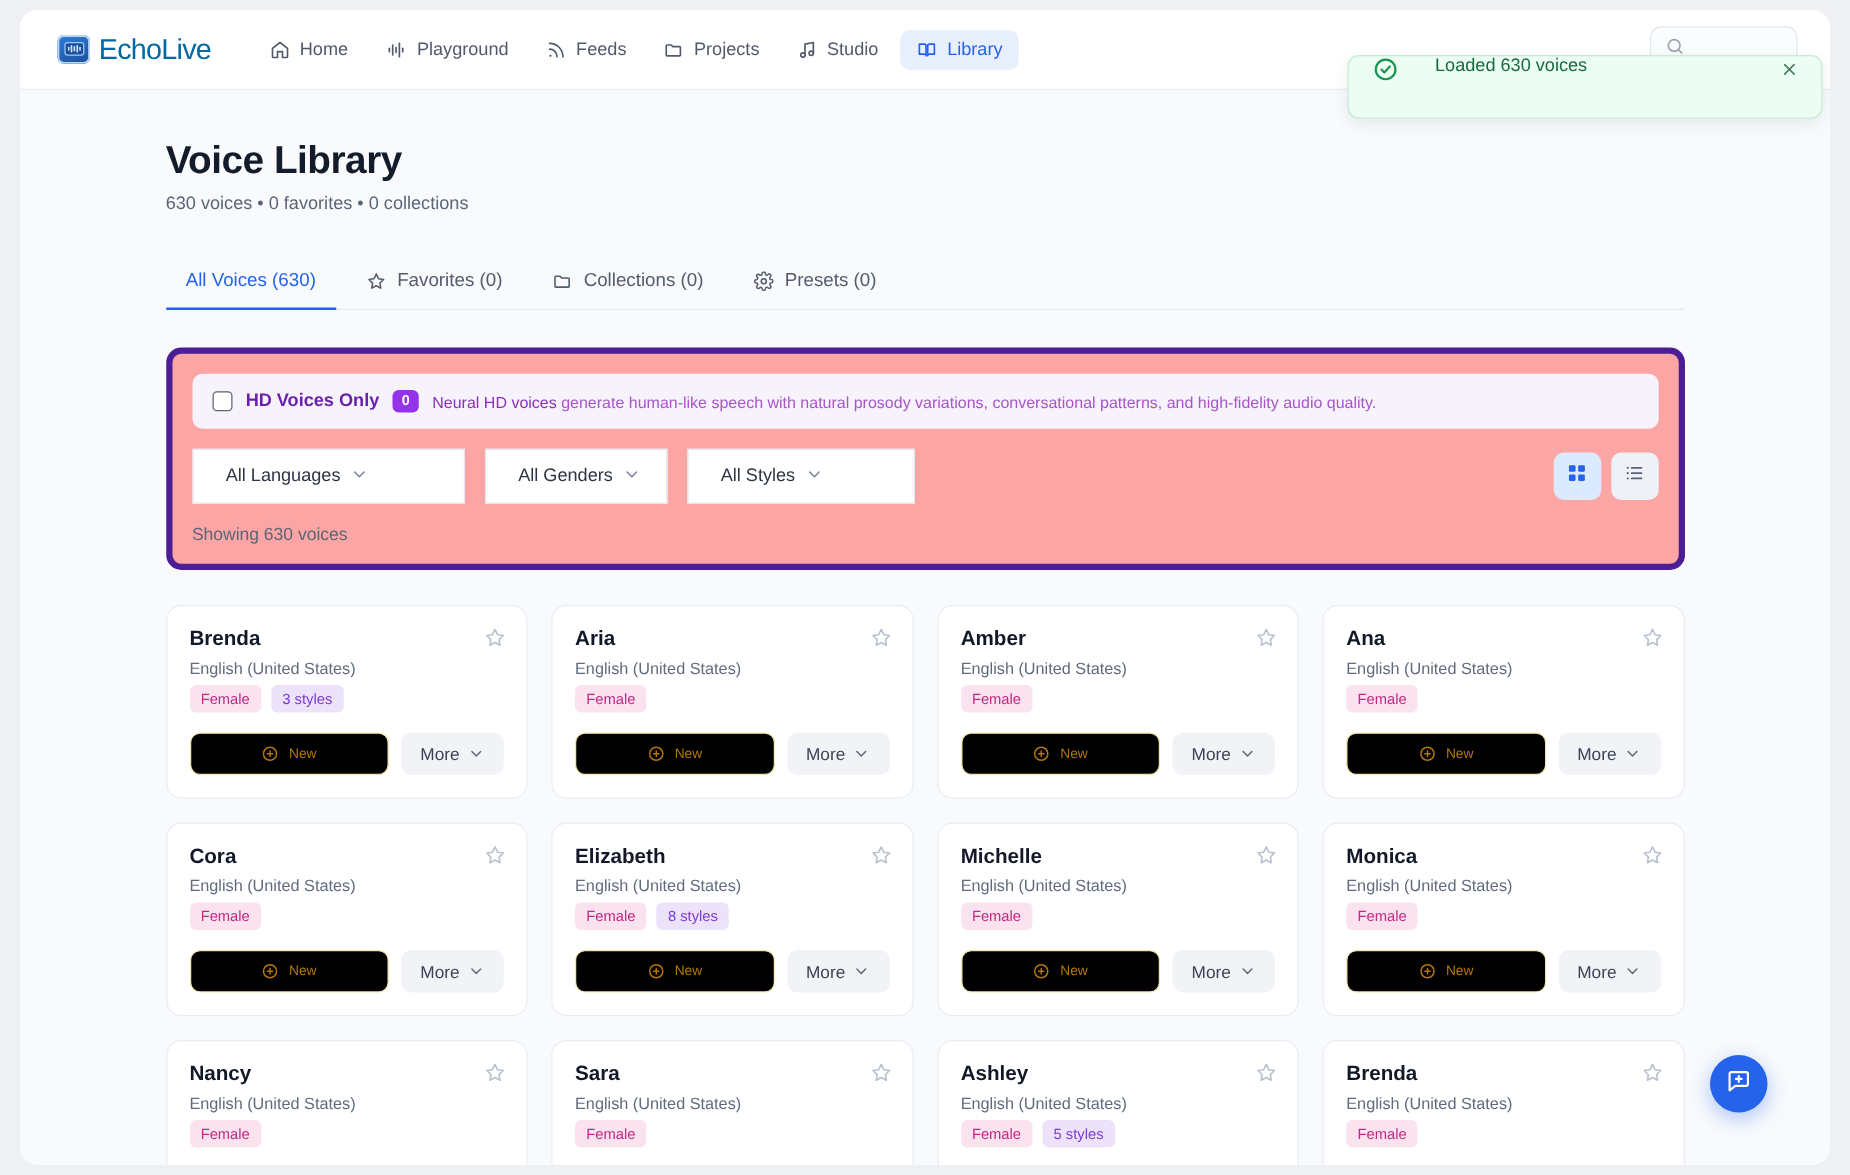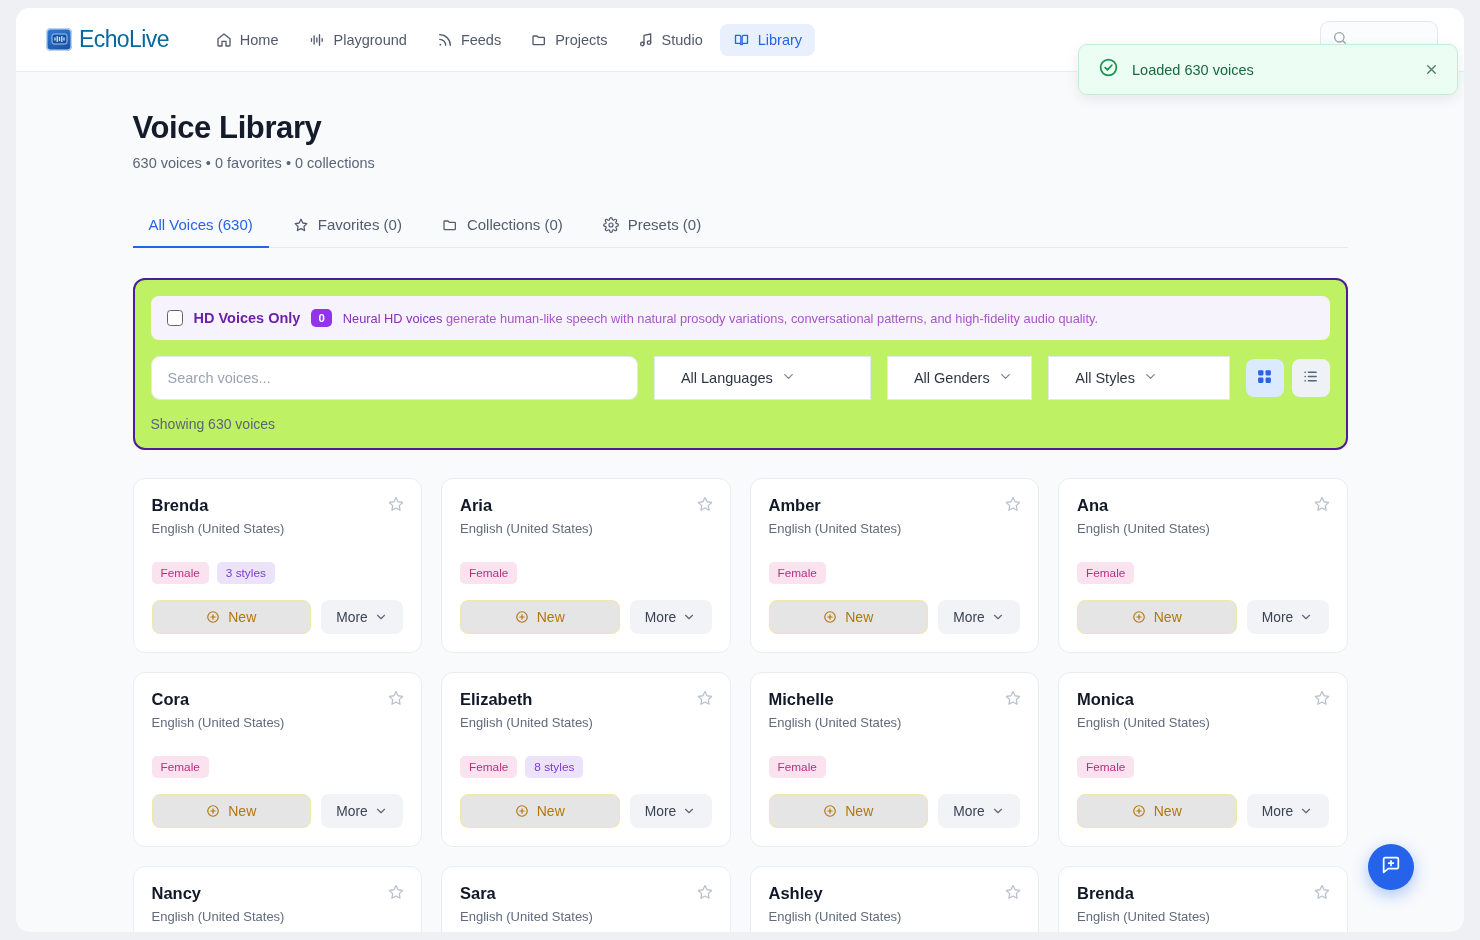--- a/index.html
+++ b/index.html
@@ -74,24 +74,25 @@
   }
 
   
   .toast {
     position: absolute;
     left: 1062px; top: 36px;
     width: 380px; height: 51px;
     background: #ecfdf3;
     border: 1px solid #c5ecd5;
     border-radius: 9px;
-    display: flex; align-items: center;
+    display: flex; 
     padding: 0 16px 0 19px;
     box-shadow: 0 4px 14px rgba(16,40,34,0.08);
     z-index: 40;
+    gap: 16px;
   }
   .toast-icon { flex: none; margin-right: 13px; display: block; }
   .toast-msg { font-size: 14.5px; color: #17693f; font-weight: 500; flex: 1; }
   .toast-close {
     width: 20px; height: 20px;
     color: #4e7a62;
     display: flex; align-items: center; justify-content: center;
     cursor: pointer; font-size: 16px; line-height: 1;
   }
 
@@ -123,22 +124,22 @@
     border-bottom: 2.5px solid transparent;
     margin-bottom: -1px;
     white-space: nowrap;
   }
   .tab.active { color: #2563eb; font-weight: 500; border-bottom-color: #2563eb; }
   .tab svg { display: block; flex: none; }
 
   
   .panel {
     margin-top: 30px;
-    background: #bef264;
-    border: 2px solid #4c1d95;
+    background: #fca5a5;
+    border: 5px solid #4c1d95;
     border-radius: 12px;
     padding: 16px;
   }
   .hd-banner {
     height: 44px;
     background: #f7f3fd;
     border-radius: 8px;
     display: flex; align-items: center;
     padding: 0 16px;
     gap: 11px;
@@ -223,33 +224,33 @@
   .card-name {
     font-size: 16.5px; font-weight: bold; color: #111827;
     padding-right: 26px;
   }
   .card-locale { margin-top: 6px; font-size: 13px; color: #616b7d; }
   .star {
     position: absolute; top: 16px; right: 16px;
     width: 18px; height: 18px; color: #b9c0cd; cursor: pointer;
   }
   .star svg { display: block; }
-  .badges { margin-top: 26px; display: flex; gap: 8px; flex-wrap: wrap; text-align: center; }
+  .badges { margin-top: 6px; display: flex; gap: 8px; flex-wrap: wrap; text-align: center; }
   .badge { font-size: 11.8px; border-radius: 5px; padding: 4px 9px; white-space: nowrap; }
   .badge.female { background: #fbe2ef; color: #c02a84; }
   .badge.styles { background: #ece3fb; color: #7e3bd0; }
   .card-actions { margin-top: 16px; display: flex; gap: 10px; }
   .btn-new {
     flex: 1;
     height: 34px;
-    background: #e5e5e5;
+    background: #000000;
     border: 1px solid #f3e6a8;
     border-radius: 8px;
     display: flex; align-items: center; justify-content: center; gap: 8px;
-    font-size: 14px; font-weight: 500; color: #b4760b;
+    font-size: 11px; font-weight: 500; color: #b4760b;
     cursor: pointer;
   }
   .btn-new svg { display: block; flex: none; }
   .btn-more {
     width: 82px; height: 34px;
     background: #f1f3f7;
     border-radius: 8px;
     display: flex; align-items: center; justify-content: center; gap: 6px;
     font-size: 13.8px; color: #3b4354;
     cursor: pointer;
@@ -418,23 +419,20 @@
 
     <div class="panel">
       <div class="hd-banner">
         <span class="checkbox"></span>
         <span class="hd-label">HD Voices Only</span>
         <span class="hd-count">0</span>
         <span class="hd-desc"><b>Neural HD voices</b><span> generate human-like speech with natural prosody variations, conversational patterns, and high-fidelity audio quality.</span></span>
       </div>
 
       <div class="filters">
-        <div class="search-box">
-          <input type="text" placeholder="Search voices..." style="">
-        </div>
         <div class="select sel-lang">
           <span>All Languages</span>
           <span>
             <svg width="15" height="15" viewBox="0 0 24 24" fill="none" stroke="currentColor" stroke-width="2" stroke-linecap="round" stroke-linejoin="round">
                     <path d="M6 9l6 6 6-6"></path>
                   </svg>
           </span>
         </div>
         <div class="select sel-gender">
           <span>All Genders</span>

